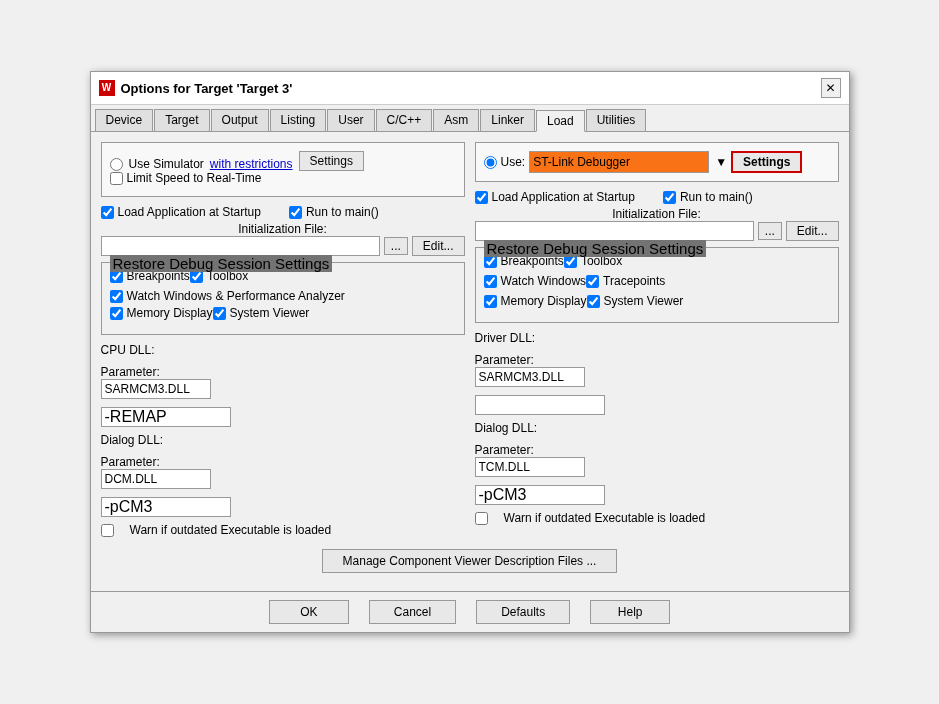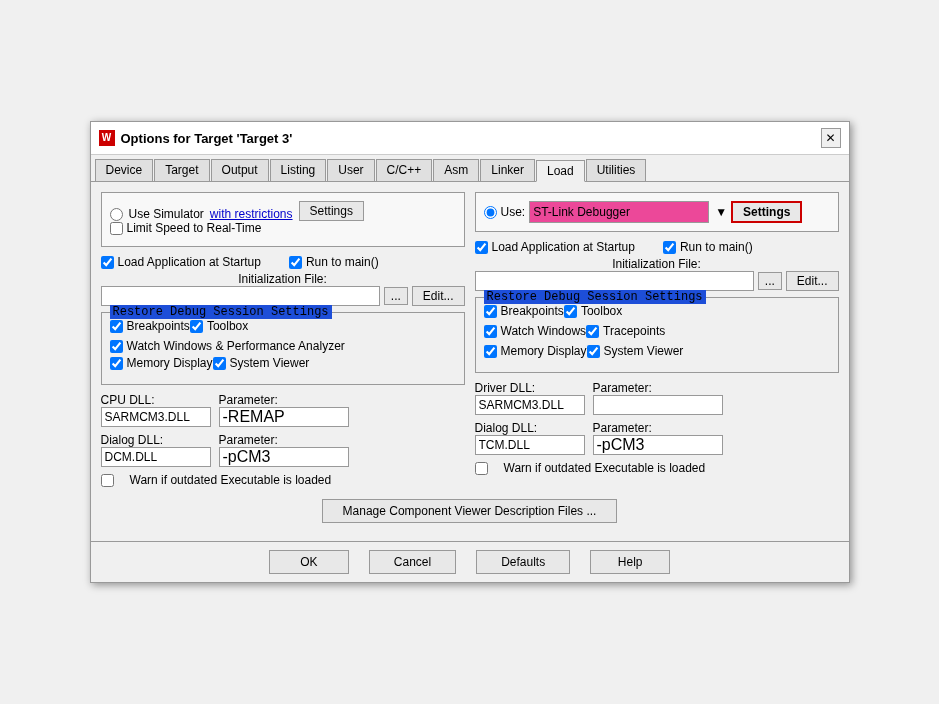--- a/index.html
+++ b/index.html
@@ -152,24 +152,23 @@
     .group-box {
       border: 1px solid #999;
       padding: 6px 8px 8px 8px;
       margin-bottom: 8px;
       position: relative;
     }
     .group-label {
       position: absolute;
       top: -8px;
       left: 8px;
-      background: #1d4ed8;
+      background: #737373;
       padding: 0 3px;
-      font-size: 12px;
-      font-family: Liberation Mono, monospace;
+      font-size: 15px;
     }
     .two-checkbox-row {
       display: flex;
       margin-bottom: 3px;
     }
     .dll-section {
       margin-bottom: 6px;
     }
     .dll-input {
       height: 20px;
@@ -219,31 +218,32 @@
       font-size: 12px;
       min-width: 80px;
     }
     .use-row {
       display: flex;
       align-items: center;
       gap: 4px;
     }
     .debugger-select {
       border: 1px solid #999;
-      background: #ec4899;
+      background: #f97316;
       height: 22px;
       font-size: 12px;
       padding: 1px 3px;
       width: 180px;
     }
     input[type="radio"] { margin: 0; }
     input[type="checkbox"] { margin: 0; width: 13px; height: 13px; }
     .dll-param-pair {
       display: flex;
       gap: 8px;
+      flex-direction: column;
     }
   </style>
 </head>
 <body>
 
 <div class="window">
 
   <div class="title-bar">
     <div class="title-bar-left">
       <span class="title-icon">W</span>

